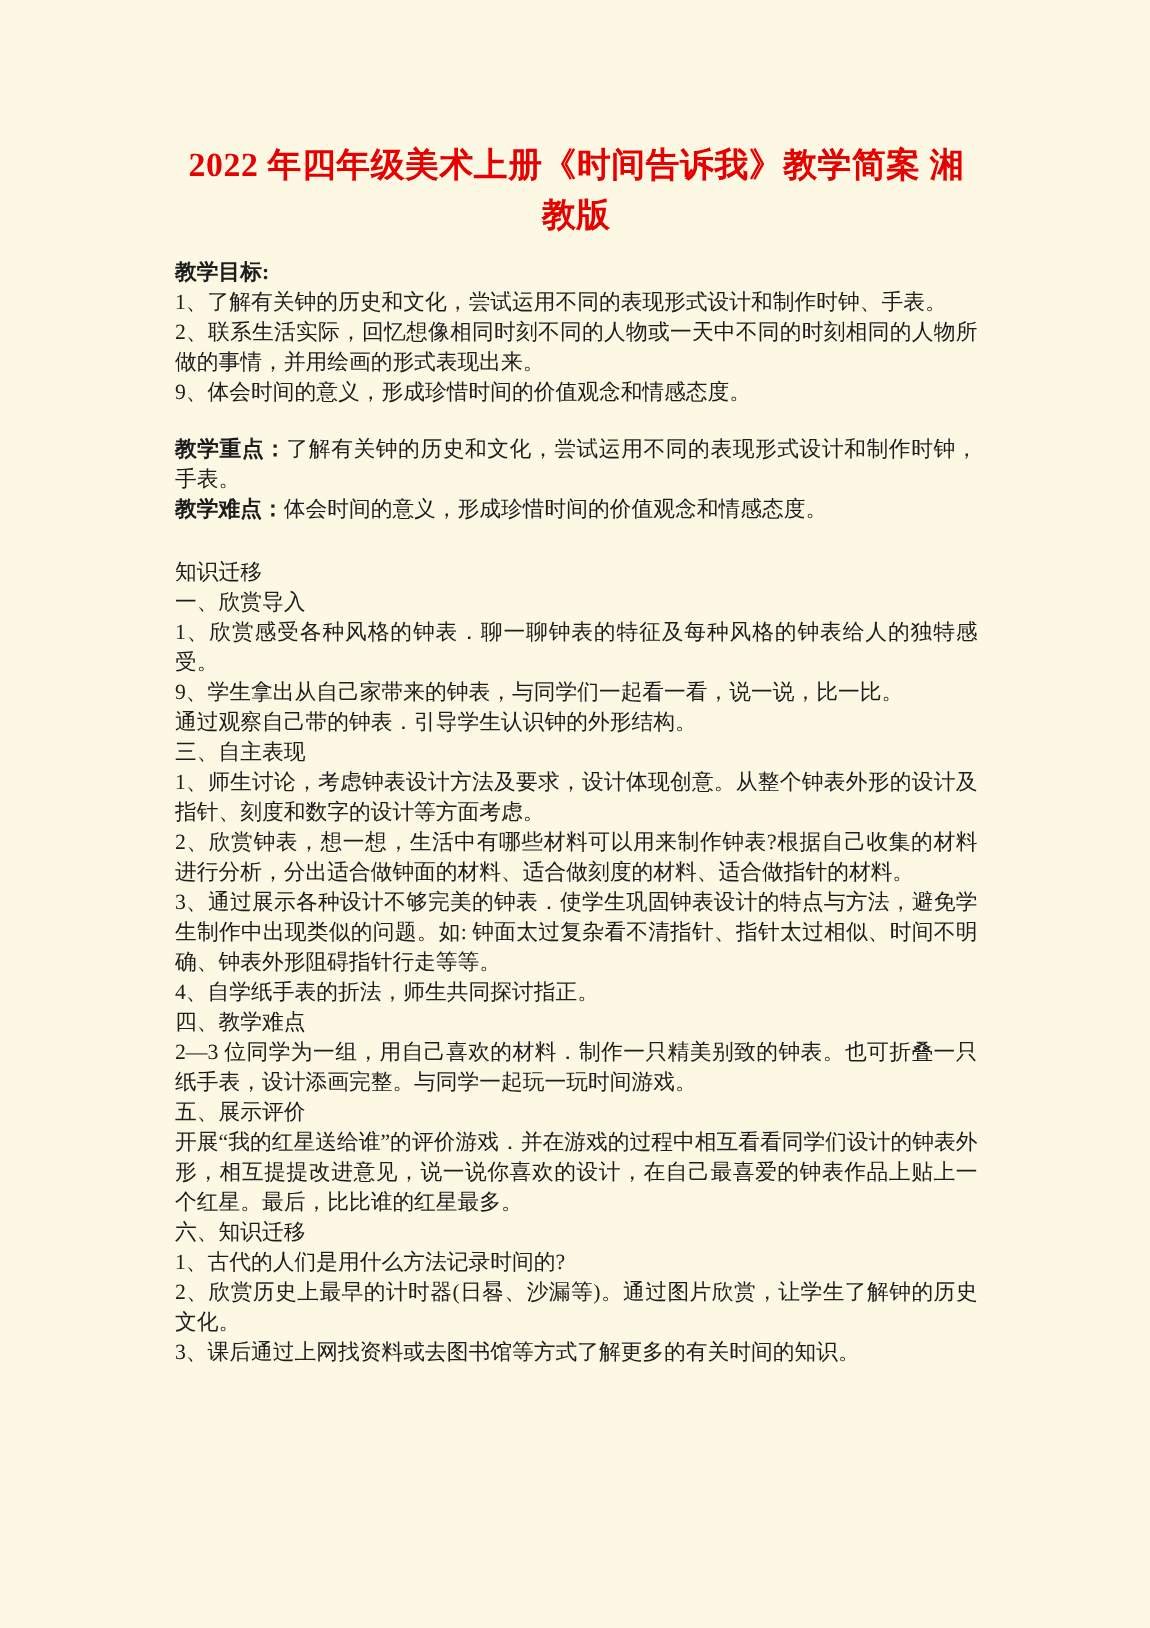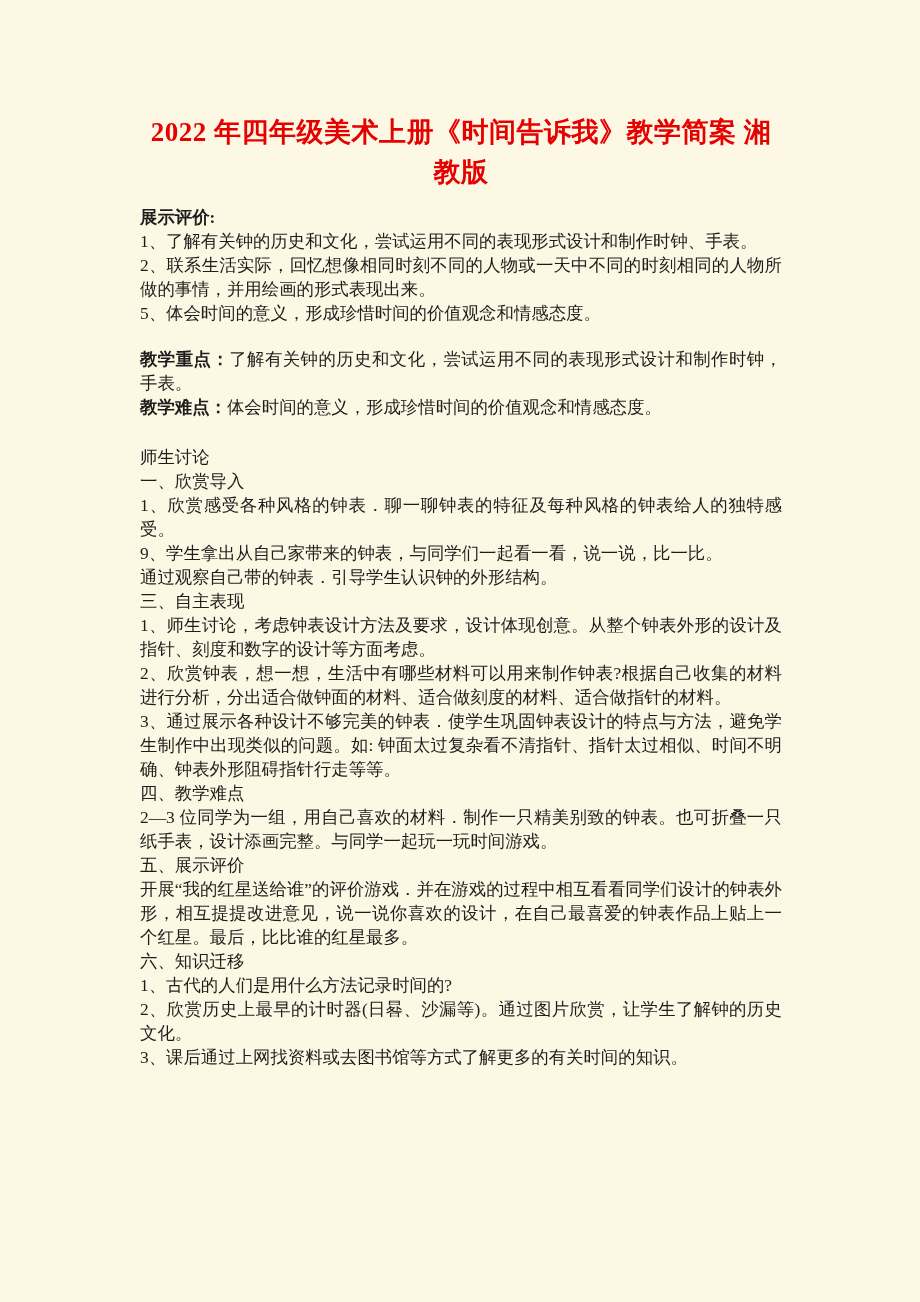--- a/index.html
+++ b/index.html
@@ -51,40 +51,41 @@
 </style>
 </head>
 <body style="background-color: rgb(253, 248, 227); color: rgb(29, 29, 29);">
 
 <div class="page">
 
   <h1 class="doc-title" style="color: rgb(230, 0, 0);">2022 年四年级美术上册《时间告诉我》教学简案 湘教版</h1>
 
   <div class="content">
 
-    <p class="bold">展示评价:</p>
+    <p class="bold">教学目标:</p>
 
     <p>1、了解有关钟的历史和文化，尝试运用不同的表现形式设计和制作时钟、手表。</p>
     <p>2、联系生活实际，回忆想像相同时刻不同的人物或一天中不同的时刻相同的人物所做的事情，并用绘画的形式表现出来。</p>
-    <p>5、体会时间的意义，形成珍惜时间的价值观念和情感态度。</p>
+    <p>9、体会时间的意义，形成珍惜时间的价值观念和情感态度。</p>
 
     <p class="gap-before-sm"><span class="bold">教学重点：</span><span>了解有关钟的历史和文化，尝试运用不同的表现形式设计和制作时钟，手表。</span></p>
 
     <p><span class="bold">教学难点：</span><span>体会时间的意义，形成珍惜时间的价值观念和情感态度。</span></p>
 
-    <p class="gap-before">师生讨论</p>
+    <p class="gap-before">知识迁移</p>
 
     <p>一、欣赏导入</p>
     <p>1、欣赏感受各种风格的钟表．聊一聊钟表的特征及每种风格的钟表给人的独特感受。</p>
     <p>9、学生拿出从自己家带来的钟表，与同学们一起看一看，说一说，比一比。</p>
     <p>通过观察自己带的钟表．引导学生认识钟的外形结构。</p>
     <p>三、自主表现</p>
     <p>1、师生讨论，考虑钟表设计方法及要求，设计体现创意。从整个钟表外形的设计及指针、刻度和数字的设计等方面考虑。</p>
     <p>2、欣赏钟表，想一想，生活中有哪些材料可以用来制作钟表?根据自己收集的材料进行分析，分出适合做钟面的材料、适合做刻度的材料、适合做指针的材料。</p>
     <p>3、通过展示各种设计不够完美的钟表．使学生巩固钟表设计的特点与方法，避免学生制作中出现类似的问题。如: 钟面太过复杂看不清指针、指针太过相似、时间不明确、钟表外形阻碍指针行走等等。</p>
+    <p>4、自学纸手表的折法，师生共同探讨指正。</p>
     <p>四、教学难点</p>
     <p>2—3 位同学为一组，用自己喜欢的材料．制作一只精美别致的钟表。也可折叠一只纸手表，设计添画完整。与同学一起玩一玩时间游戏。</p>
     <p>五、展示评价</p>
     <p>开展“我的红星送给谁”的评价游戏．并在游戏的过程中相互看看同学们设计的钟表外形，相互提提改进意见，说一说你喜欢的设计，在自己最喜爱的钟表作品上贴上一个红星。最后，比比谁的红星最多。</p>
     <p>六、知识迁移</p>
     <p>1、古代的人们是用什么方法记录时间的?</p>
     <p>2、欣赏历史上最早的计时器(日晷、沙漏等)。通过图片欣赏，让学生了解钟的历史文化。</p>
     <p>3、课后通过上网找资料或去图书馆等方式了解更多的有关时间的知识。</p>
 
   </div>

